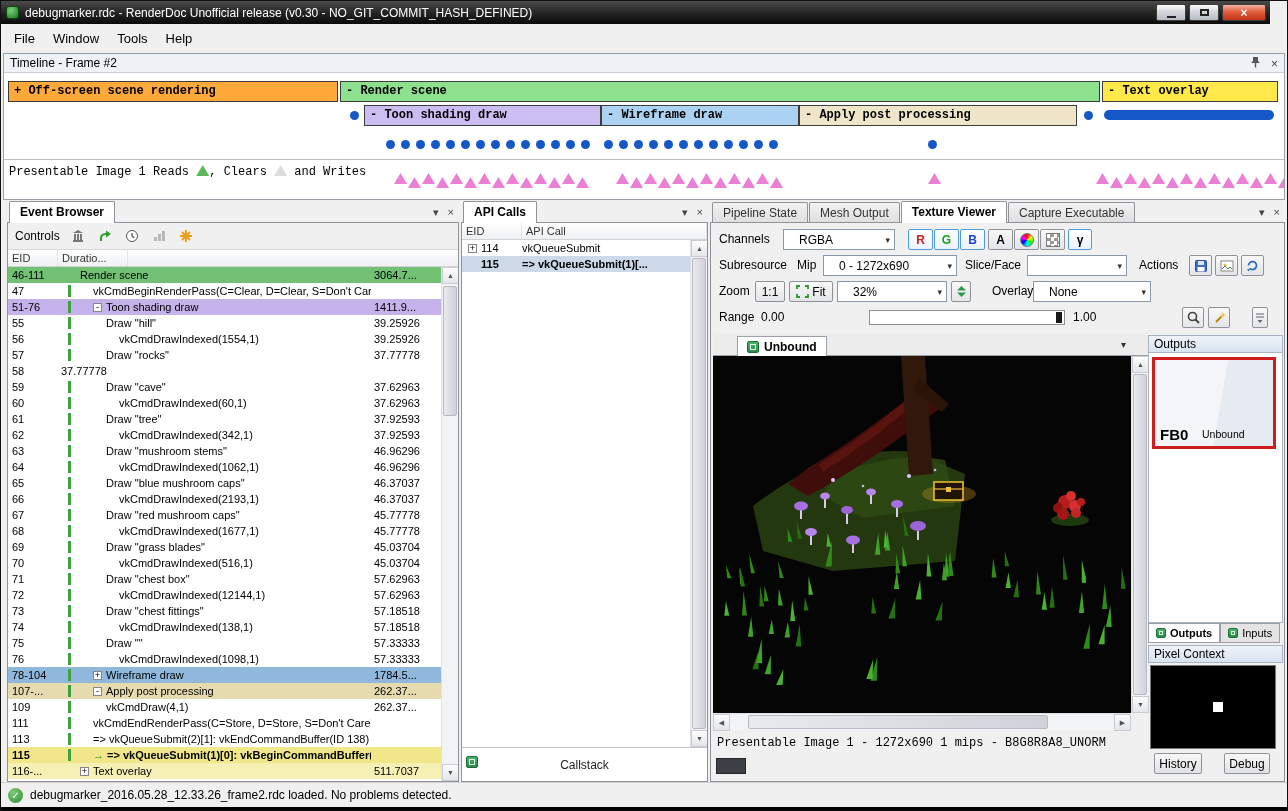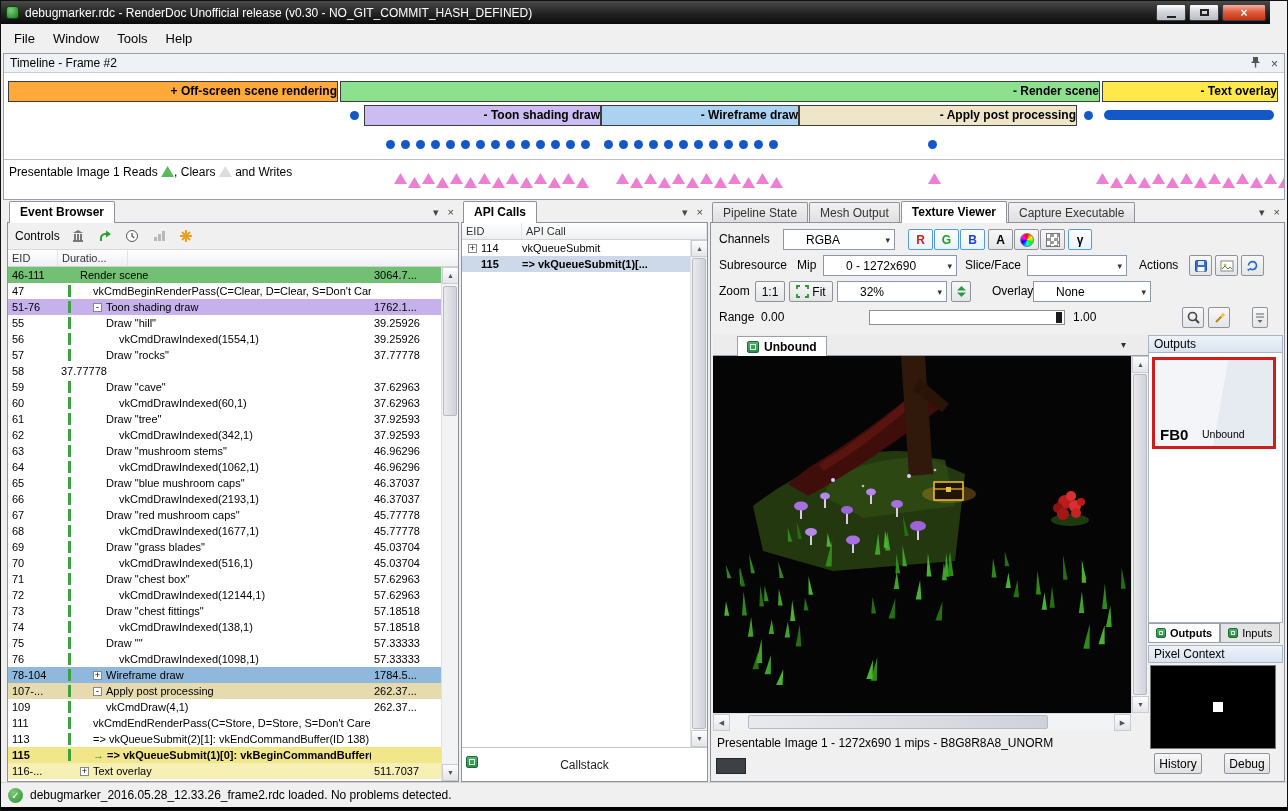--- a/index.html
+++ b/index.html
@@ -1,19 +1,19 @@
 <!DOCTYPE html>
 <html><head>
 <meta charset="utf-8">
 <style>
   html,body{margin:0;padding:0;overflow:hidden;background:#000;}
   *{box-sizing:border-box;}
   #win{position:relative;width:1288px;height:811px;background:#f0f0f0;border:1px solid #101010;
        font-family:"Liberation Sans",sans-serif;color:#000;}
-  .mono{font-family:Liberation Sans, sans-serif;text-align:right;}
+  .mono{font-family:Liberation Mono, monospace;}
 
   
   #titlebar{position:absolute;top:0;left:0;right:17px;height:23px;
     background:linear-gradient(#4a4a4a,#232323 55%,#0a0a0a);display:flex;align-items:center;
     padding-left:5px;color:#fff;}
   #app-logo{width:13px;height:13px;border-radius:3px;margin-right:6px;
     background:radial-gradient(circle at 35% 30%,#7ad07a,#1d7a1d);border:1px solid #0c4a0c;}
   #title-text{font-size:12px;white-space:nowrap;}
   .winbtns{position:absolute;right:4px;top:3px;display:flex;gap:3px;}
   .wbtn{width:30px;height:17px;border:1px solid #3c3c3c;border-radius:2px;
@@ -111,21 +111,21 @@
   .api-selected{background:#cdd8e8;}
   #api-callstack{position:absolute;left:0;right:0;bottom:0;height:34px;border-top:1px solid #c2c6cc;background:#fff;}
   #callstack-label{position:absolute;left:0;right:0;top:10px;text-align:center;font-size:12px;color:#222;}
   .gicon{width:12px;height:12px;background:linear-gradient(#4db36b,#2b8c49);border:1px solid #1d6b35;
     border-radius:2px;position:relative;flex:none;}
   .gicon::after{content:"";position:absolute;inset:2px;border:1px solid rgba(255,255,255,.85);}
 
   
   .rp-label{position:absolute;font-size:12px;line-height:21px;height:21px;}
   .combo{position:absolute;height:21px;background:#fff;border:1px solid #8a98ab;font-size:12px;
-    display:flex;align-items:center;padding:0 22px;padding-right:16px;white-space:nowrap;overflow:hidden;}
+    display:flex;align-items:center;padding:0 15px;padding-right:16px;white-space:nowrap;overflow:hidden;}
   .combo .arrow{position:absolute;right:4px;top:5px;font-size:9px;color:#333;}
   .btn{position:absolute;height:21px;border:1px solid #8f9299;background:linear-gradient(#f8f8f8,#e4e5e8);
     font-size:12px;display:flex;align-items:center;justify-content:center;border-radius:2px;gap:3px;}
   .chanbtn{width:25px;font-weight:bold;}
   .chan-on{border-color:#569ade;background:linear-gradient(#fdfefe,#eaf3fc);}
   .c-r{color:#cc2222;} .c-g{color:#1e9e1e;} .c-b{color:#2244cc;} .c-a{color:#000;}
   .wheel{width:14px;height:14px;border-radius:50%;
     background:conic-gradient(#f00,#ff0,#0f0,#0ff,#00f,#f0f,#f00);border:1px solid #777;}
   .checker{width:14px;height:14px;border:1px solid #777;
     background:repeating-conic-gradient(#9a9a9a 0% 25%,#fff 0% 50%);background-size:7px 7px;}
@@ -297,21 +297,21 @@
             <div class="ev-dur">3064.7...</div>
           </div>
           <div class="ev-row">
             <div class="ev-eid">47</div>
             <div class="ev-name"><span class="ev-tick"></span><span style="display: inline-block; width: 35px;"></span><span>vkCmdBeginRenderPass(C=Clear, D=Clear, S=Don't Care)</span></div>
             <div class="ev-dur"></div>
           </div>
           <div class="ev-row bg-purple">
             <div class="ev-eid">51-76</div>
             <div class="ev-name"><span class="ev-tick"></span><span style="display: inline-block; width: 35px;"></span><span class="ev-box">-</span><span>Toon shading draw</span></div>
-            <div class="ev-dur">1762.1...</div>
+            <div class="ev-dur">1411.9...</div>
           </div>
           <div class="ev-row">
             <div class="ev-eid">55</div>
             <div class="ev-name"><span class="ev-tick"></span><span style="display: inline-block; width: 48px;"></span><span>Draw "hill"</span></div>
             <div class="ev-dur">39.25926</div>
           </div>
           <div class="ev-row">
             <div class="ev-eid">56</div>
             <div class="ev-name"><span class="ev-tick"></span><span style="display: inline-block; width: 61px;"></span><span>vkCmdDrawIndexed(1554,1)</span></div>
             <div class="ev-dur">39.25926</div>

